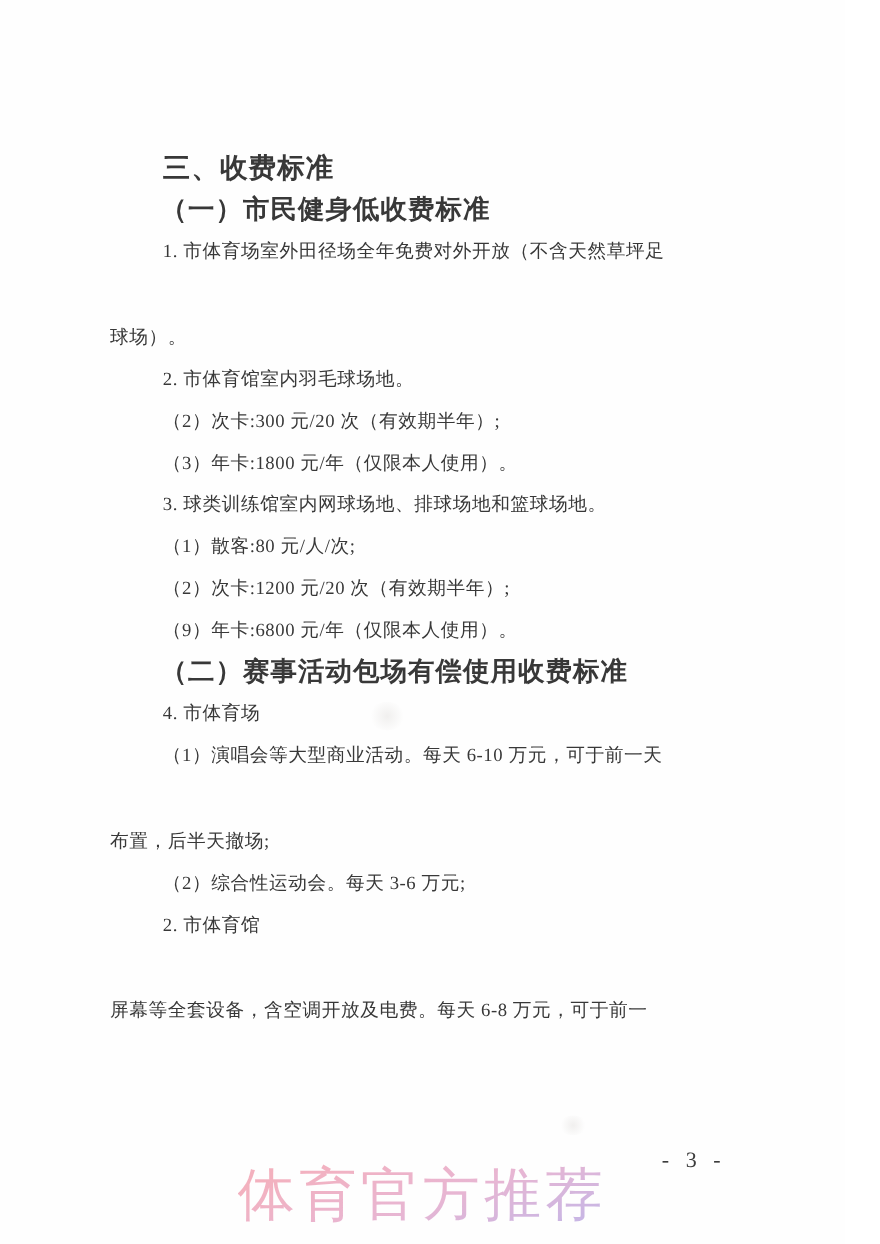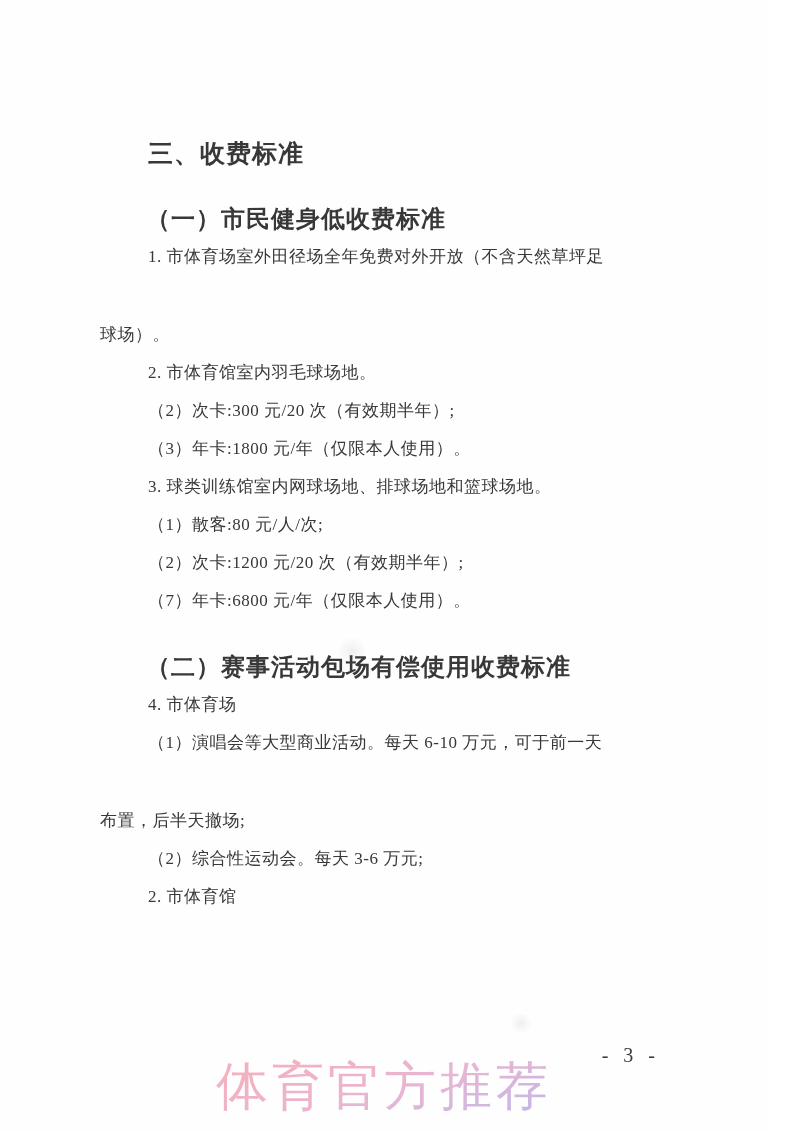--- a/index.html
+++ b/index.html
@@ -32,21 +32,20 @@
     font-weight: 700;
     font-size: 25px;
     padding-left: 48px;
     letter-spacing: 1px;
   }
   .h2 {
     font-weight: 700;
     font-size: 24px;
     padding-left: 46px;
     letter-spacing: 1px;
-    margin-top: 28px;
   }
   .page-number {
     position: absolute;
     top: 1044px;
     right: 108px;
     font-size: 20px;
     letter-spacing: 5px;
     color: #3c3c3c;
     white-space: nowrap;
   }
@@ -84,29 +83,30 @@
     <div class="line h2">（一）市民健身低收费标准</div>
 
     <div class="line indent">1. 市体育场室外田径场全年免费对外开放（不含天然草坪足</div>
     <div class="line flush">球场）。</div>
     <div class="line indent">2. 市体育馆室内羽毛球场地。</div>
     <div class="line indent">（2）次卡:300 元/20 次（有效期半年）;</div>
     <div class="line indent">（3）年卡:1800 元/年（仅限本人使用）。</div>
     <div class="line indent">3. 球类训练馆室内网球场地、排球场地和篮球场地。</div>
     <div class="line indent">（1）散客:80 元/人/次;</div>
     <div class="line indent">（2）次卡:1200 元/20 次（有效期半年）;</div>
-    <div class="line indent">（7）年卡:6800 元/年（仅限本人使用）。</div>
+    <div class="line indent">（9）年卡:6800 元/年（仅限本人使用）。</div>
 
     <div class="line h2">（二）赛事活动包场有偿使用收费标准</div>
 
     <div class="line indent">4. 市体育场</div>
     <div class="line indent">（1）演唱会等大型商业活动。每天 6-10 万元，可于前一天</div>
     <div class="line flush">布置，后半天撤场;</div>
     <div class="line indent">（2）综合性运动会。每天 3-6 万元;</div>
     <div class="line indent">2. 市体育馆</div>
+    <div class="line flush">屏幕等全套设备，含空调开放及电费。每天 6-8 万元，可于前一</div>
 
   </div>
 
   <div class="smudge smudge-a"></div>
   <div class="smudge smudge-b"></div>
 
   <div class="page-number">- 3 -</div>
 
   <div class="watermark">体育官方推荐</div>
 

